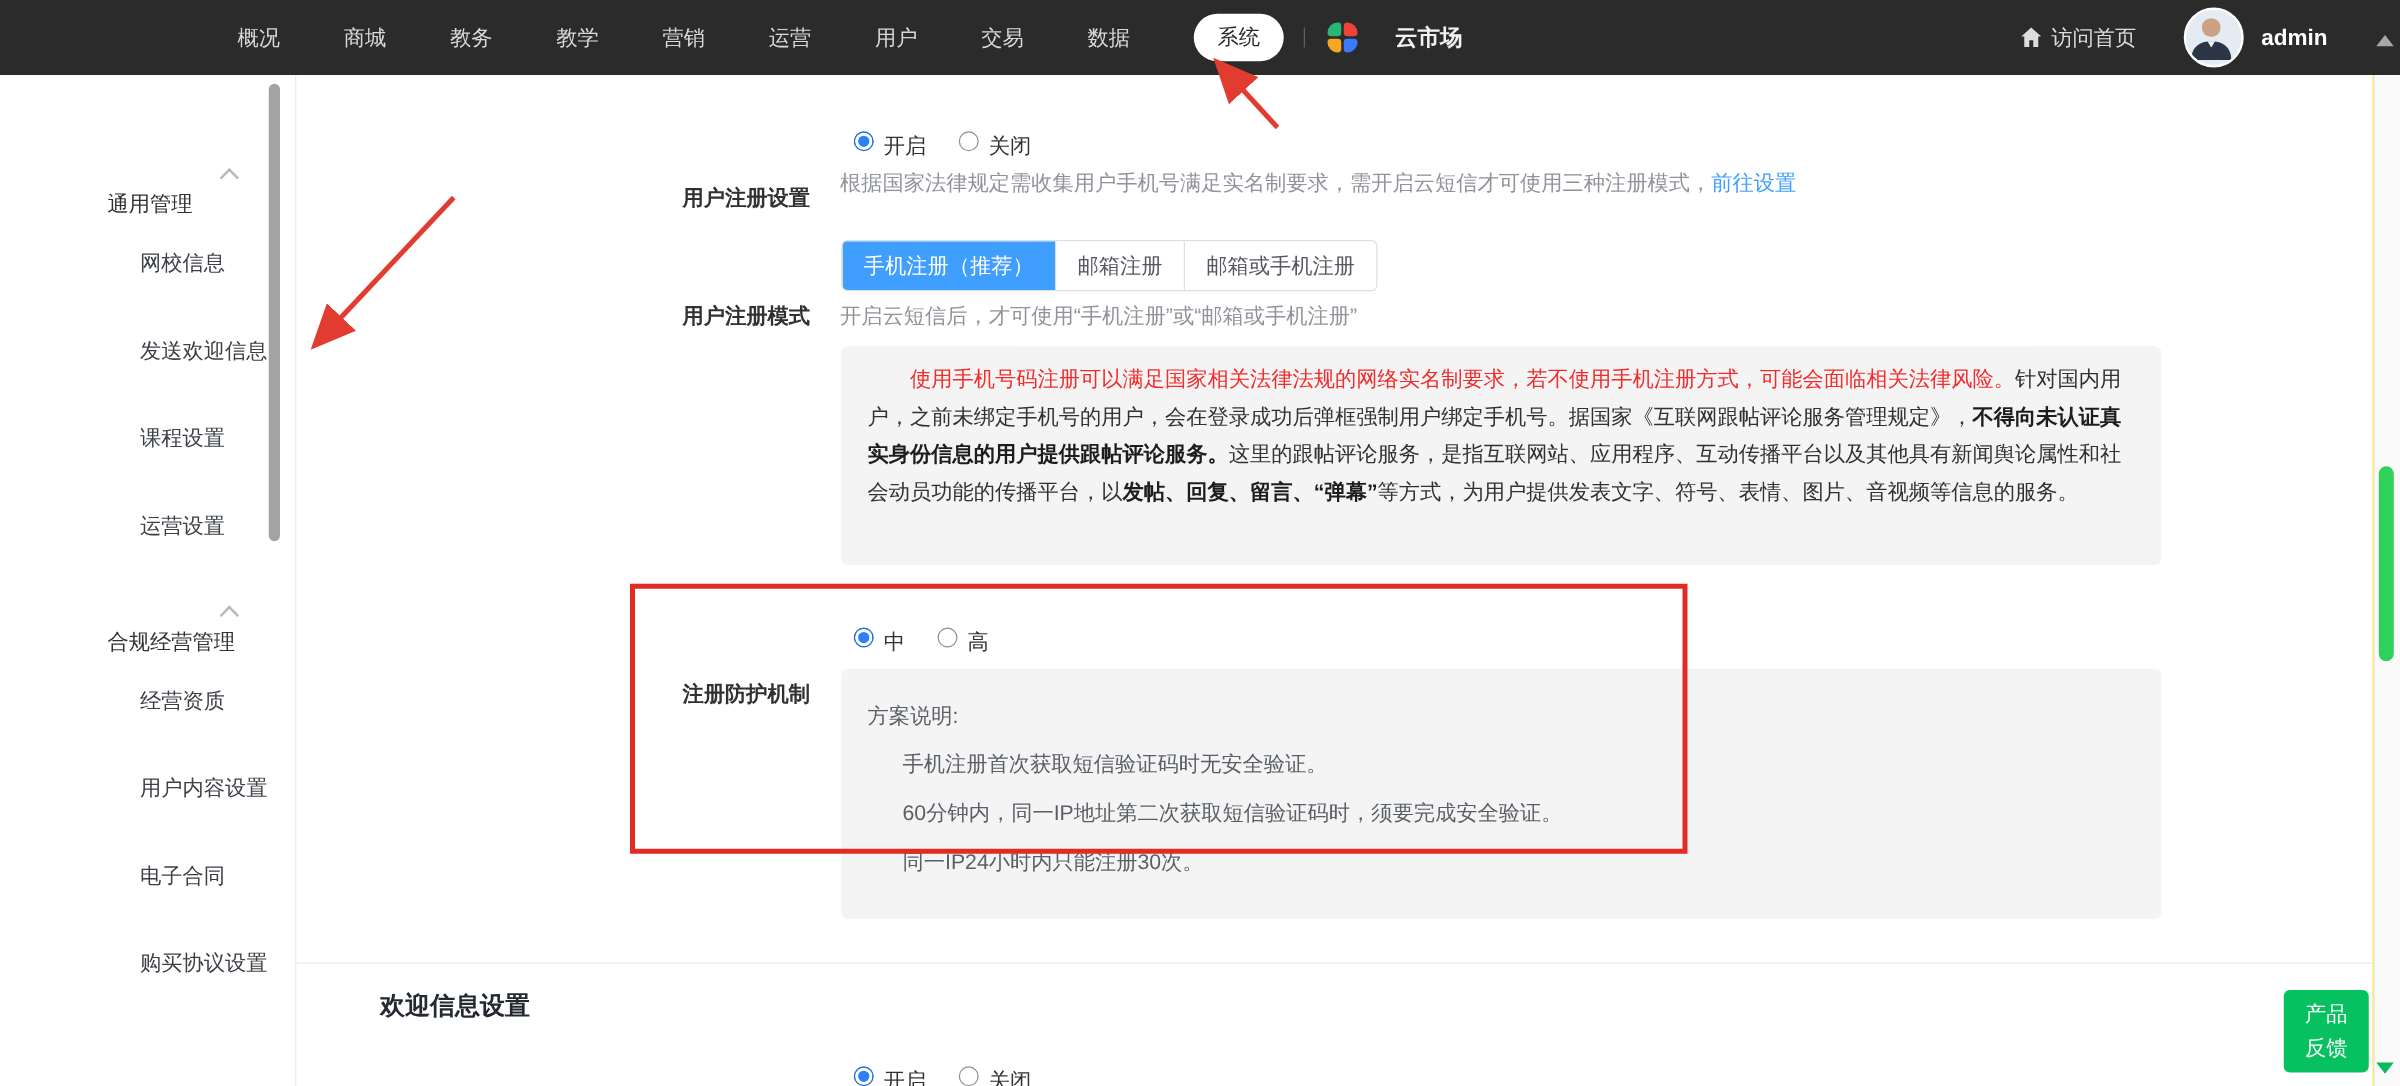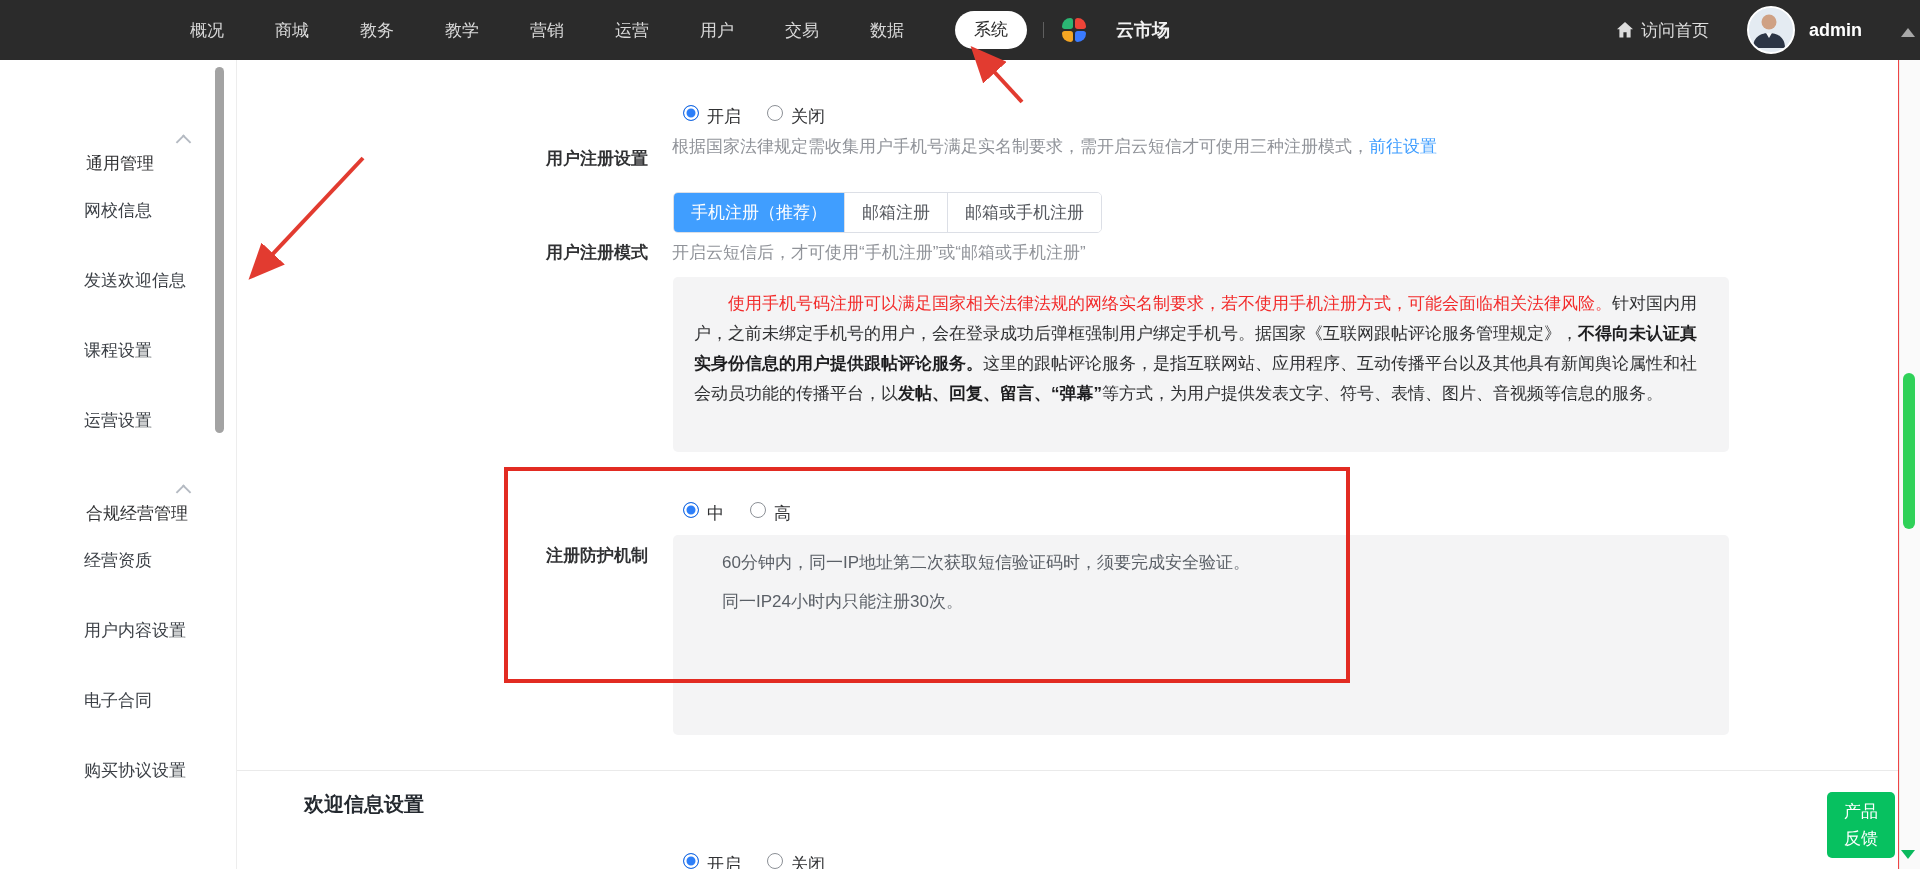--- a/index.html
+++ b/index.html
@@ -1,16 +1,16 @@
 <!DOCTYPE html>
 <html><head>
 <meta charset="utf-8">
 <style>
   html,body{margin:0;padding:0;background:#888;}
-  .page{position:relative;width:1920px;height:869px;overflow:hidden;background:#ef4444;
+  .page{position:relative;width:1920px;height:869px;overflow:hidden;background:#fde047;
         font-family:"Liberation Sans","DejaVu Sans",sans-serif;color:#303133;font-size:17px;}
 
   
   .topnav{position:absolute;left:0;top:0;width:1920px;height:60px;background:#2b2b2b;}
   .nav-items{position:absolute;left:190px;top:0;height:60px;display:flex;align-items:center;}
   .nav-item{color:#d9d9d9;margin-right:51px;cursor:pointer;white-space:nowrap;font-size:17px;}
   .nav-pill{background:#fff;color:#2b2b2b;height:38px;line-height:38px;padding:0 19px;border-radius:19px;margin-right:0;}
   .nav-divider{width:1px;height:16px;background:#5f5f5f;margin:0 18px 0 16px;}
   .clover{position:relative;width:24px;height:24px;display:grid;grid-template-columns:11px 11px;grid-template-rows:11px 11px;gap:2px;margin-right:10px;}
   .clover i{display:block;border-radius:3px;}
@@ -24,21 +24,21 @@
   .home-link{display:flex;align-items:center;color:#dddddd;cursor:pointer;}
   .home-link span{margin-left:7px;font-size:17px;}
   .avatar{width:44px;height:44px;border-radius:50%;background:#e4ebf2;margin-left:38px;overflow:hidden;border:2px solid #fff;}
   .nav-user{color:#ffffff;font-weight:bold;font-size:18px;margin-left:14px;}
 
   
   .sidebar{position:absolute;left:0;top:60px;width:236px;height:809px;background:#fff;border-right:1px solid #ededed;}
   .side-list{position:absolute;left:0;top:45px;width:100%;}
   .side-row{position:relative;height:70px;display:flex;align-items:center;cursor:pointer;}
   .side-group{padding-left:86px;color:#303133;align-items:flex-end;}
-  .side-item{padding-left:84px;color:#3c4046;}
+  .side-item{padding-left:112px;color:#3c4046;}
   .side-item.active{background:#ecf5ff;color:#409eff;}
   .chev{position:absolute;left:178px;top:50%;width:9px;height:9px;border-left:2px solid #b4bac2;border-top:2px solid #b4bac2;
         transform:translateY(-30%) rotate(45deg);}
   .side-scroll{position:absolute;left:215px;top:7px;width:9px;height:366px;background:#a3a3a3;border-radius:5px;}
 
   
   .content{position:absolute;left:237px;top:60px;width:1661px;height:809px;background:#fff;overflow:hidden;}
   .f-label{position:absolute;width:320px;text-align:right;font-weight:bold;color:#303133;margin-top:40px;}
   .radio-row{position:absolute;display:flex;align-items:center;}
   .radio-opt{display:flex;align-items:flex-start;margin-right:26px;cursor:pointer;}
@@ -179,20 +179,22 @@
         <span class="radio checked"></span>
         <span>中</span>
       </span>
       <span class="radio-opt">
         <span class="radio"></span>
         <span>高</span>
       </span>
     </div>
 
     <div class="grey-box" style="left:436px;top:475px;width:1056px;height:200px;">
+      <div class="plan-title">方案说明:</div>
+      <div class="plan-line">手机注册首次获取短信验证码时无安全验证。</div>
       <div class="plan-line">60分钟内，同一IP地址第二次获取短信验证码时，须要完成安全验证。</div>
       <div class="plan-line">同一IP24小时内只能注册30次。</div>
     </div>
 
     <div class="divider"></div>
     <div class="section-title">欢迎信息设置</div>
 
     <div class="f-label" style="left:91px;top:795px;">发送欢迎信息</div>
     <div class="radio-row" style="left:446px;top:793px;">
       <span class="radio-opt">

